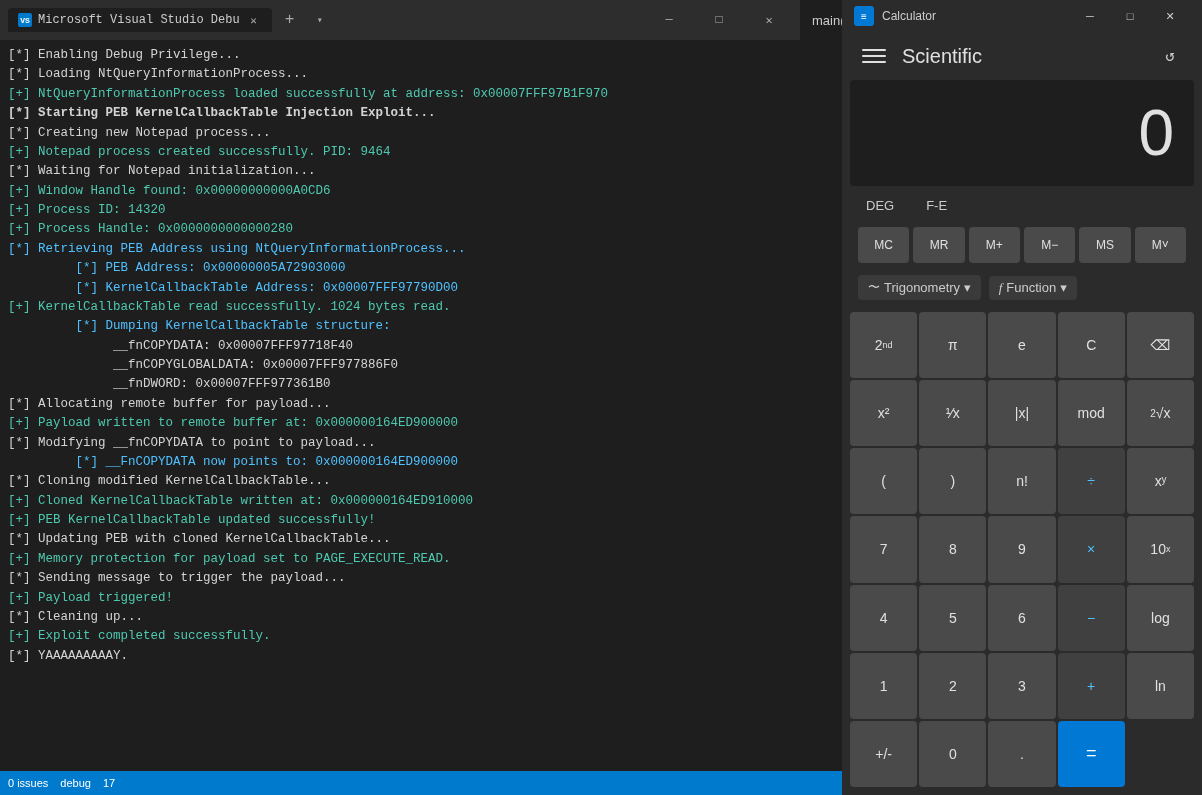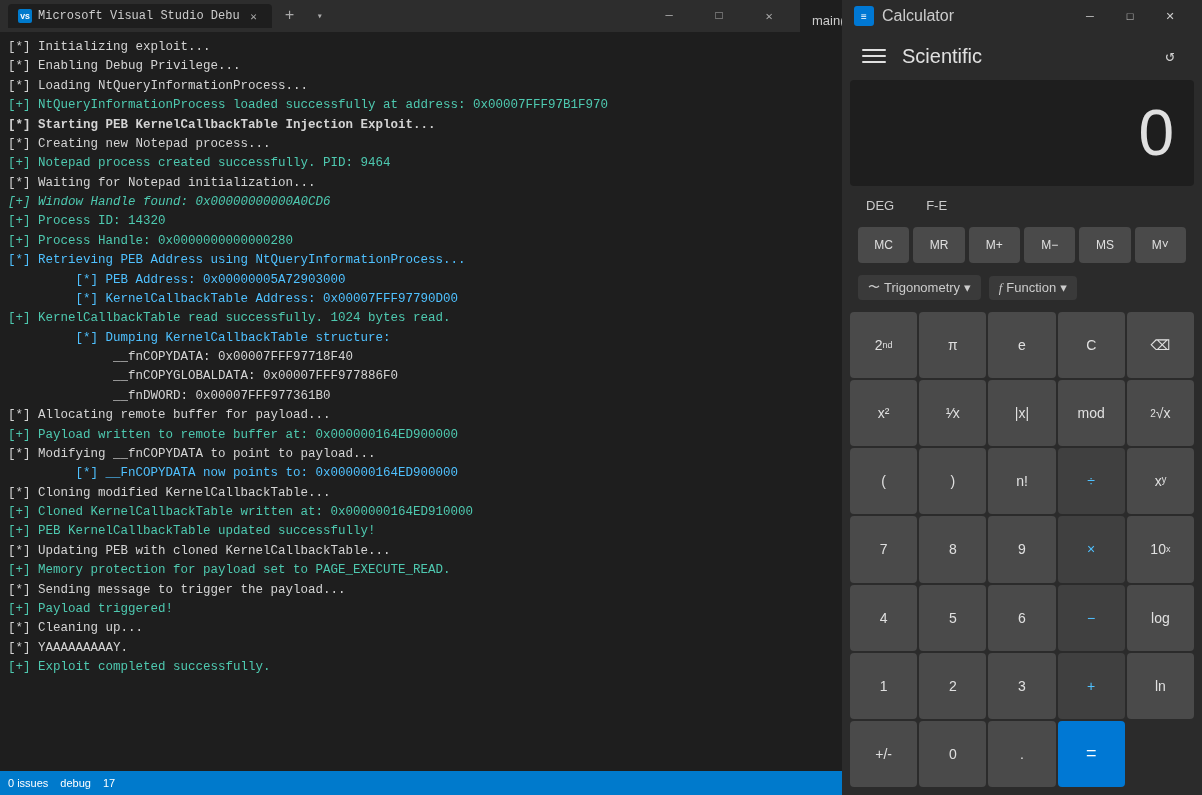--- a/index.html
+++ b/index.html
@@ -21,21 +21,21 @@
       height: 795px;
       background: #1e1e1e;
       display: flex;
       flex-direction: column;
     }
 
     .terminal-titlebar {
       display: flex;
       align-items: center;
       background: #2d2d2d;
-      height: 32px;
+      height: 40px;
       padding: 0 8px;
       gap: 14px;
       flex-shrink: 0;
     }
 
     .terminal-titlebar-left {
       display: flex;
       align-items: center;
       gap: 6px;
       flex: 1;
@@ -144,21 +144,21 @@
       display: flex;
       align-items: center;
       background: #2b2b2b;
       height: 32px;
       padding: 0 12px;
       flex-shrink: 0;
     }
 
     .calc-title-text {
       flex: 1;
-      font-size: 16px;
+      font-size: 12px;
       color: #ccc;
       font-family: 'Segoe UI', sans-serif;
     }
 
     .calc-wc {
       display: flex;
       gap: 0;
     }
 
     .calc-wc-btn {
@@ -379,30 +379,29 @@
       <div class="tab-chevron">▾</div>
     </div>
     <div class="window-controls">
       <div class="wc-btn">─</div>
       <div class="wc-btn">□</div>
       <div class="wc-btn close">✕</div>
     </div>
   </div>
 
   <div class="terminal-content" id="terminal-lines">
-  <div class="line" style="color: rgb(212, 212, 212);">[*] Initializing exploit...</div>
       <div class="line" style="color: rgb(212, 212, 212);">[*] Enabling Debug Privilege...</div>
       <div class="line" style="color: rgb(212, 212, 212);">[*] Loading NtQueryInformationProcess...</div>
       <div class="line" style="color: rgb(78, 201, 176);">[+] NtQueryInformationProcess loaded successfully at address: 0x00007FFF97B1F970</div>
       <div class="line" style="color: rgb(212, 212, 212); font-weight: bold;">[*] Starting PEB KernelCallbackTable Injection Exploit...</div>
       <div class="line" style="color: rgb(212, 212, 212);"></div>
       <div class="line" style="color: rgb(212, 212, 212);">[*] Creating new Notepad process...</div>
       <div class="line" style="color: rgb(78, 201, 176);">[+] Notepad process created successfully. PID: 9464</div>
       <div class="line" style="color: rgb(212, 212, 212);">[*] Waiting for Notepad initialization...</div>
-      <div class="line" style="color: rgb(78, 201, 176); font-style: italic;">[+] Window Handle found: 0x00000000000A0CD6</div>
+      <div class="line" style="color: rgb(78, 201, 176);">[+] Window Handle found: 0x00000000000A0CD6</div>
       <div class="line" style="color: rgb(78, 201, 176);">[+] Process ID: 14320</div>
       <div class="line" style="color: rgb(78, 201, 176);">[+] Process Handle: 0x0000000000000280</div>
       <div class="line" style="color: rgb(79, 193, 255);">[*] Retrieving PEB Address using NtQueryInformationProcess...</div>
       <div class="line" style="color: rgb(79, 193, 255);">         [*] PEB Address: 0x00000005A72903000</div>
       <div class="line" style="color: rgb(79, 193, 255);">         [*] KernelCallbackTable Address: 0x00007FFF97790D00</div>
       <div class="line" style="color: rgb(212, 212, 212);"></div>
       <div class="line" style="color: rgb(78, 201, 176);">[+] KernelCallbackTable read successfully. 1024 bytes read.</div>
       <div class="line" style="color: rgb(79, 193, 255);">         [*] Dumping KernelCallbackTable structure:</div>
       <div class="line" style="color: rgb(212, 212, 212);">              __fnCOPYDATA: 0x00007FFF97718F40</div>
       <div class="line" style="color: rgb(212, 212, 212);">              __fnCOPYGLOBALDATA: 0x00007FFF977886F0</div>
@@ -415,22 +414,22 @@
       <div class="line" style="color: rgb(212, 212, 212);"></div>
       <div class="line" style="color: rgb(212, 212, 212);">[*] Cloning modified KernelCallbackTable...</div>
       <div class="line" style="color: rgb(78, 201, 176);">[+] Cloned KernelCallbackTable written at: 0x000000164ED910000</div>
       <div class="line" style="color: rgb(78, 201, 176);">[+] PEB KernelCallbackTable updated successfully!</div>
       <div class="line" style="color: rgb(212, 212, 212);">[*] Updating PEB with cloned KernelCallbackTable...</div>
       <div class="line" style="color: rgb(78, 201, 176);">[+] Memory protection for payload set to PAGE_EXECUTE_READ.</div>
       <div class="line" style="color: rgb(212, 212, 212);">[*] Sending message to trigger the payload...</div>
       <div class="line" style="color: rgb(78, 201, 176);">[+] Payload triggered!</div>
       <div class="line" style="color: rgb(212, 212, 212);">[*] Cleaning up...</div>
       <div class="line" style="color: rgb(212, 212, 212);"></div>
+      <div class="line" style="color: rgb(78, 201, 176);">[+] Exploit completed successfully.</div>
       <div class="line" style="color: rgb(212, 212, 212);">[*] YAAAAAAAAAY.</div>
-      <div class="line" style="color: rgb(78, 201, 176);">[+] Exploit completed successfully.</div>
     </div>
 </div>
 
 <div class="main-titlebar">
   <span>main()</span>
 </div>
 
 <div class="calc-window">
   <div class="calc-titlebar">
     <div style="width:20px;height:20px;background:#0078d4;border-radius:3px;display:flex;align-items:center;justify-content:center;font-size:10px;color:white;font-family:sans-serif;margin-right:8px;">≡</div>

